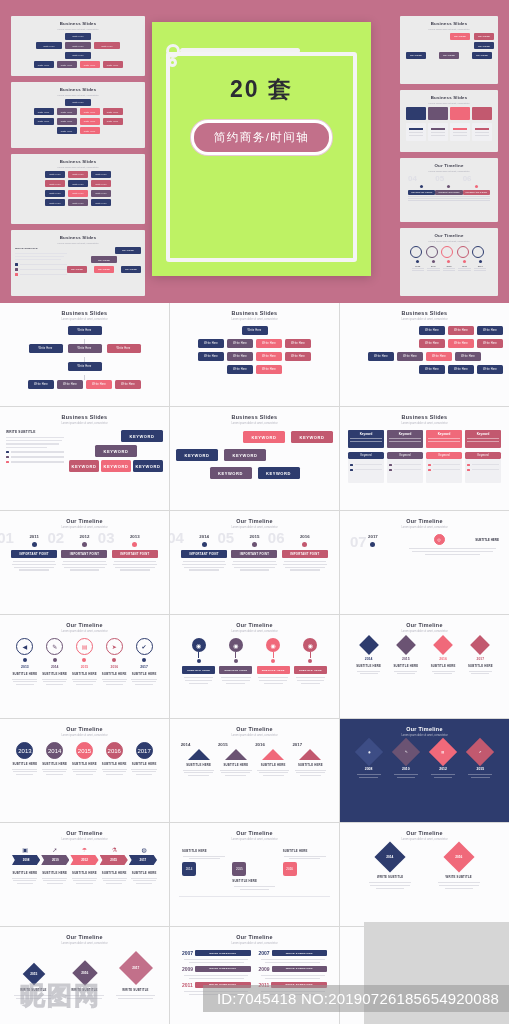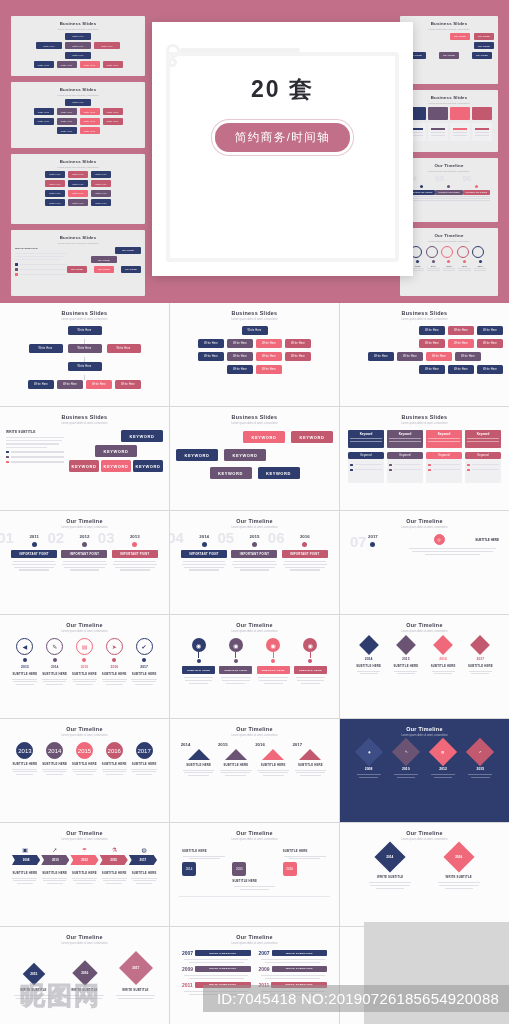--- a/index.html
+++ b/index.html
@@ -80,22 +80,22 @@
   .t-dot { width:3px; height:3px; border-radius:50%; background:#2e3c6e; margin:2px auto; }
   .t-dot.c { background:#f0697a; }
   .t-dot.p { background:#6b5373; }
   .t-textblock { width:40px; }
   .t-textblock .t-line { width:100%; }
 
   
   .title-card {
     position:absolute;
     left:152px; top:22px;
-    width:261px; height:254px;
-    background:#ffffff;
+    width:219px; height:254px;
+    background:#bef264;
     box-shadow:0 2px 10px rgba(0,0,0,.18);
   }
   .tc-frame {
     position:absolute;
     left:14px; top:30px; right:14px; bottom:14px;
     border:4px solid #f4f4f4;
     border-radius:3px;
   }
   .tc-hook {
     position:absolute; left:14px; top:22px;

